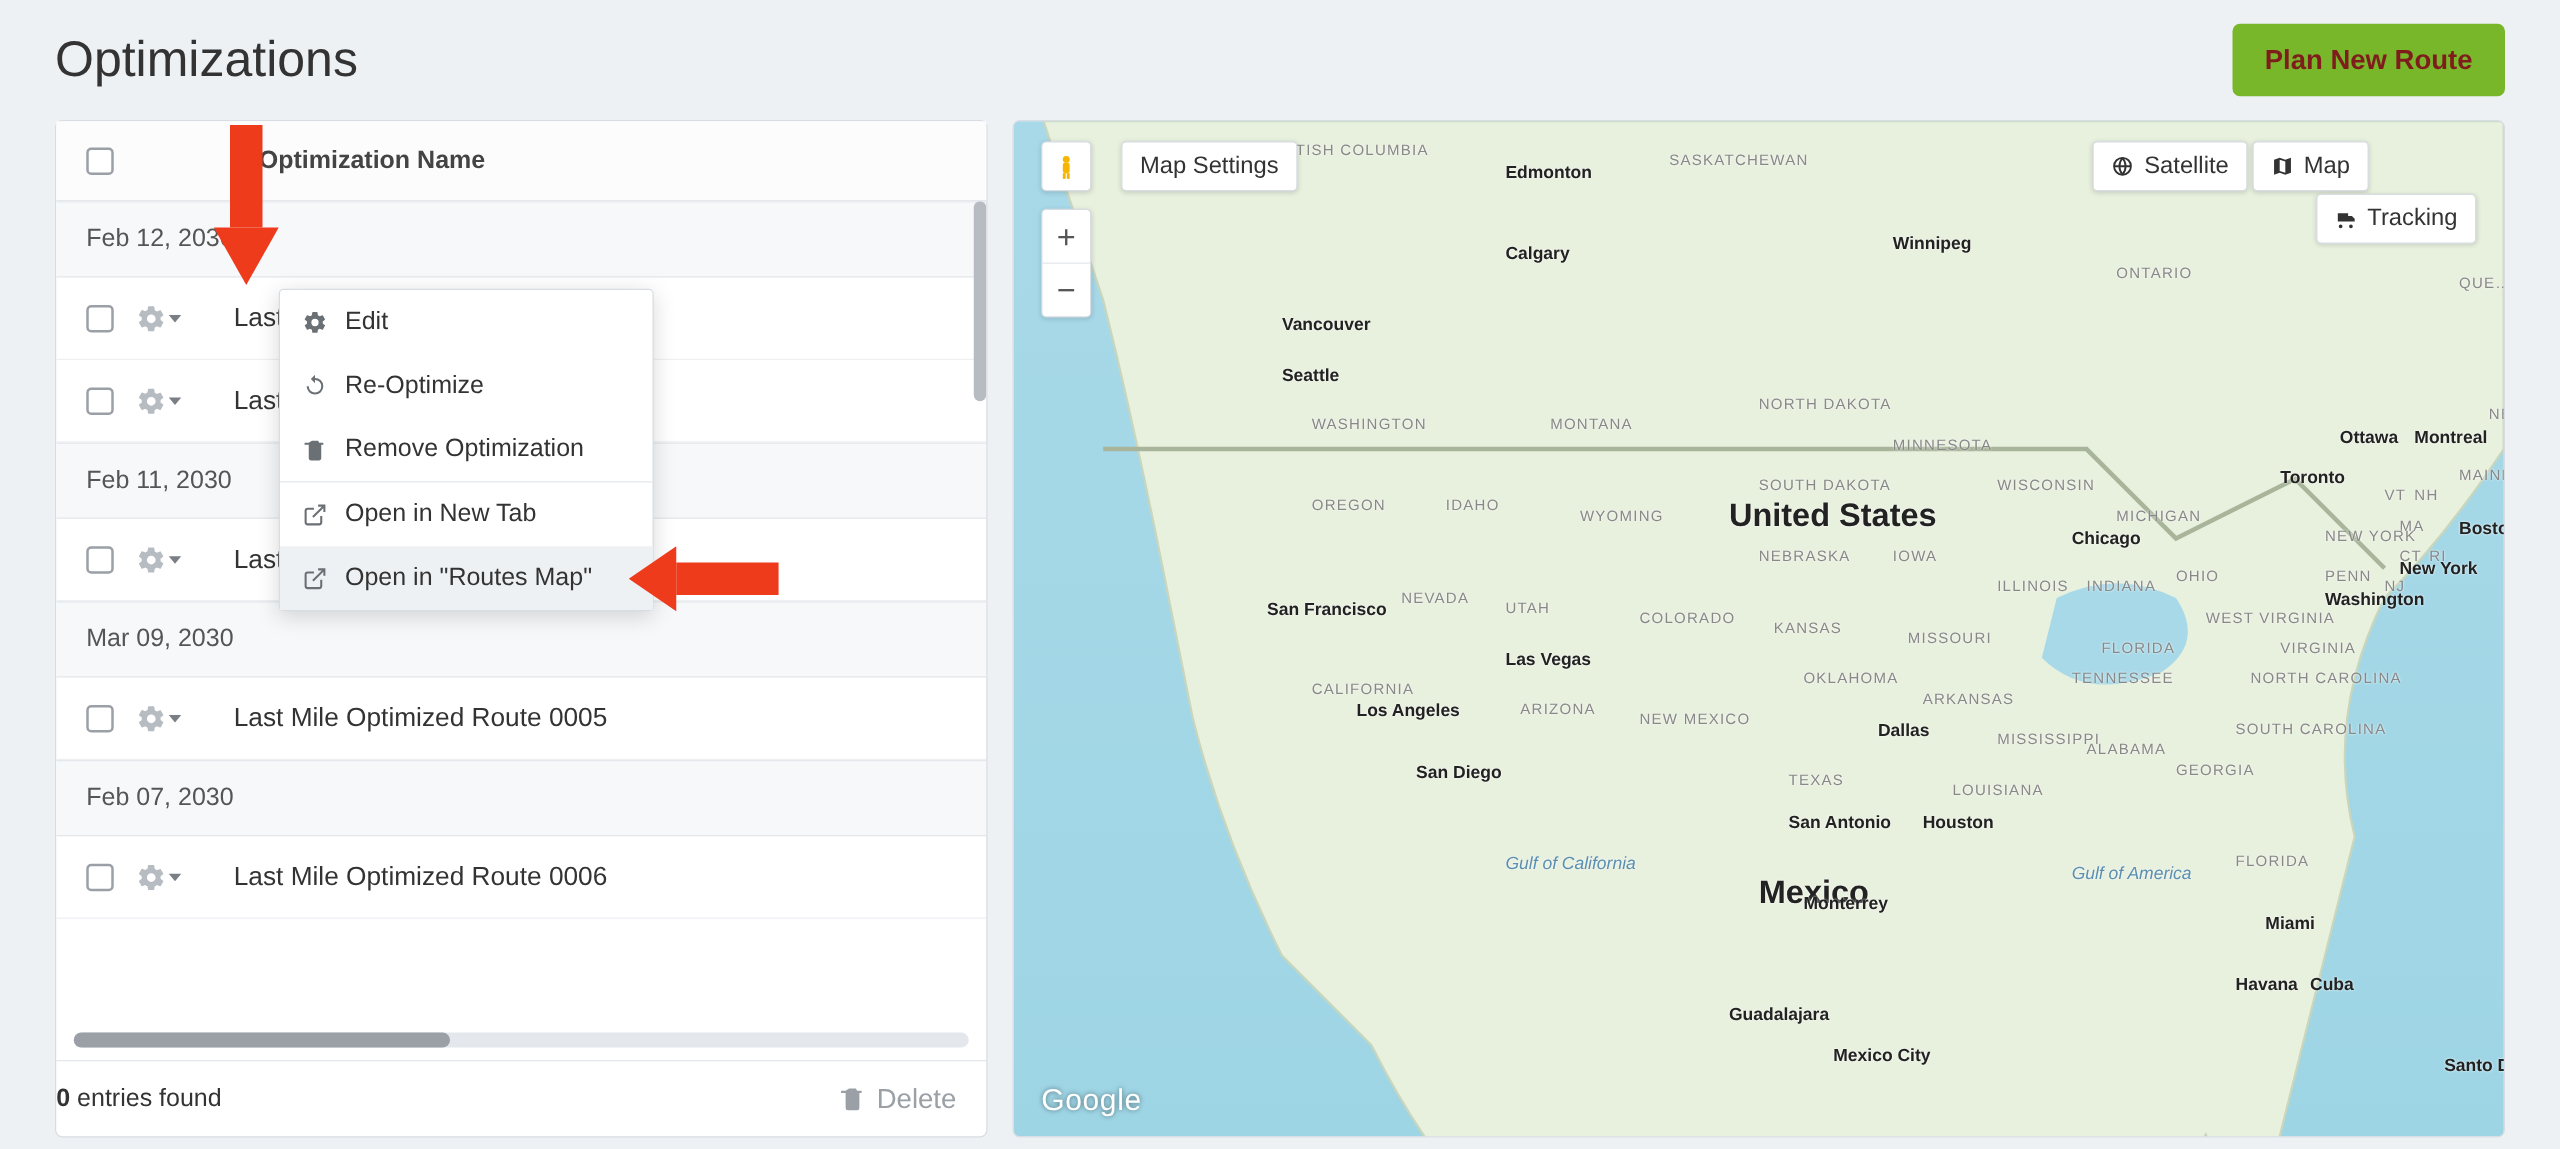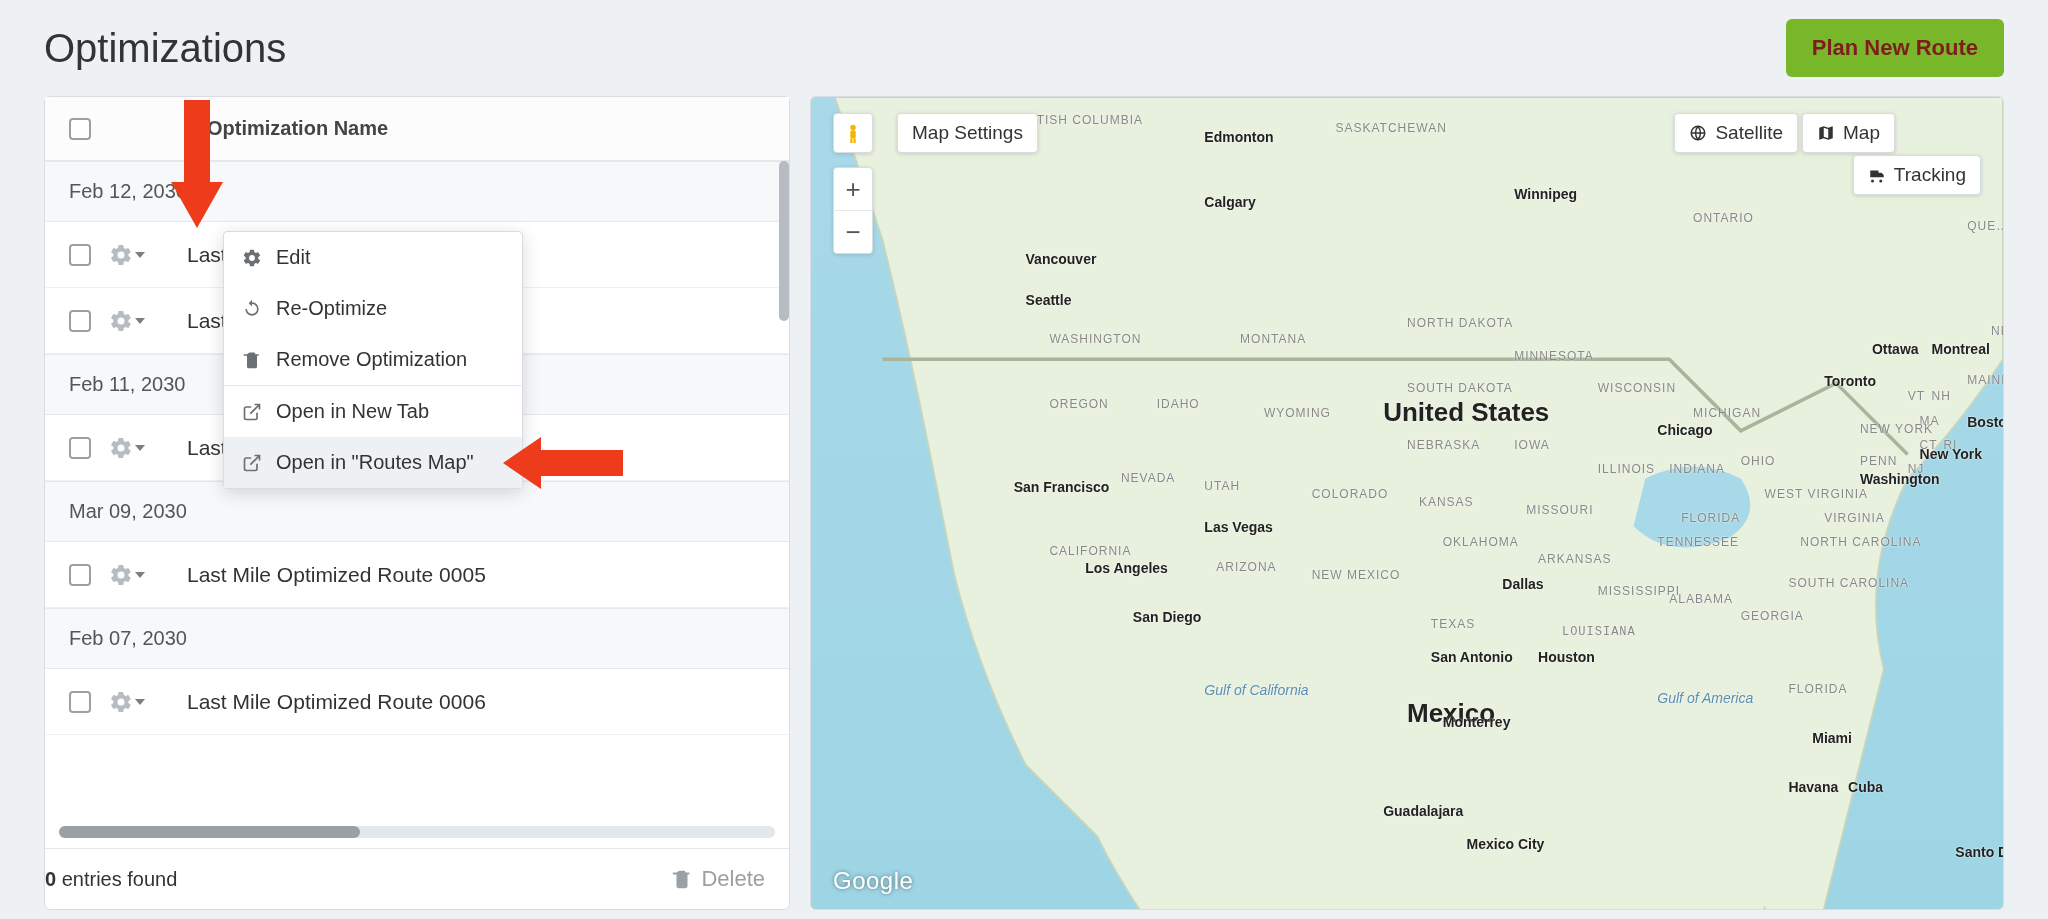--- a/index.html
+++ b/index.html
@@ -328,21 +328,21 @@
           <span class="map-label state" style="left: 42%; top: 58%;">NEW MEXICO</span>
           <span class="map-label state" style="left: 53%; top: 54%;">OKLAHOMA</span>
           <span class="map-label state" style="left: 61%; top: 56%;">ARKANSAS</span>
           <span class="map-label state" style="left: 71%; top: 54%;">TENNESSEE</span>
           <span class="map-label state" style="left: 83%; top: 54%;">NORTH CAROLINA</span>
           <span class="map-label state" style="left: 52%; top: 64%;">TEXAS</span>
           <span class="map-label state" style="left: 66%; top: 60%;">MISSISSIPPI</span>
           <span class="map-label state" style="left: 72%; top: 61%;">ALABAMA</span>
           <span class="map-label state" style="left: 78%; top: 63%;">GEORGIA</span>
           <span class="map-label state" style="left: 82%; top: 59%;">SOUTH CAROLINA</span>
-          <span class="map-label state" style="left: 63%; top: 65%; font-family: Liberation Mono, monospace;">LOUISIANA</span>
+          <span class="map-label state" style="left: 63%; top: 65%;">LOUISIANA</span>
           <span class="map-label state" style="left: 82%; top: 72%;">FLORIDA</span>
         </div>
 
       <div class="pegman">
           <svg viewBox="0 0 24 24" width="22" height="28">
             <use href="#pegman-path"></use>
           </svg>
         </div>
       <div class="map-btn map-settings-btn">
           <span>Map Settings</span>

